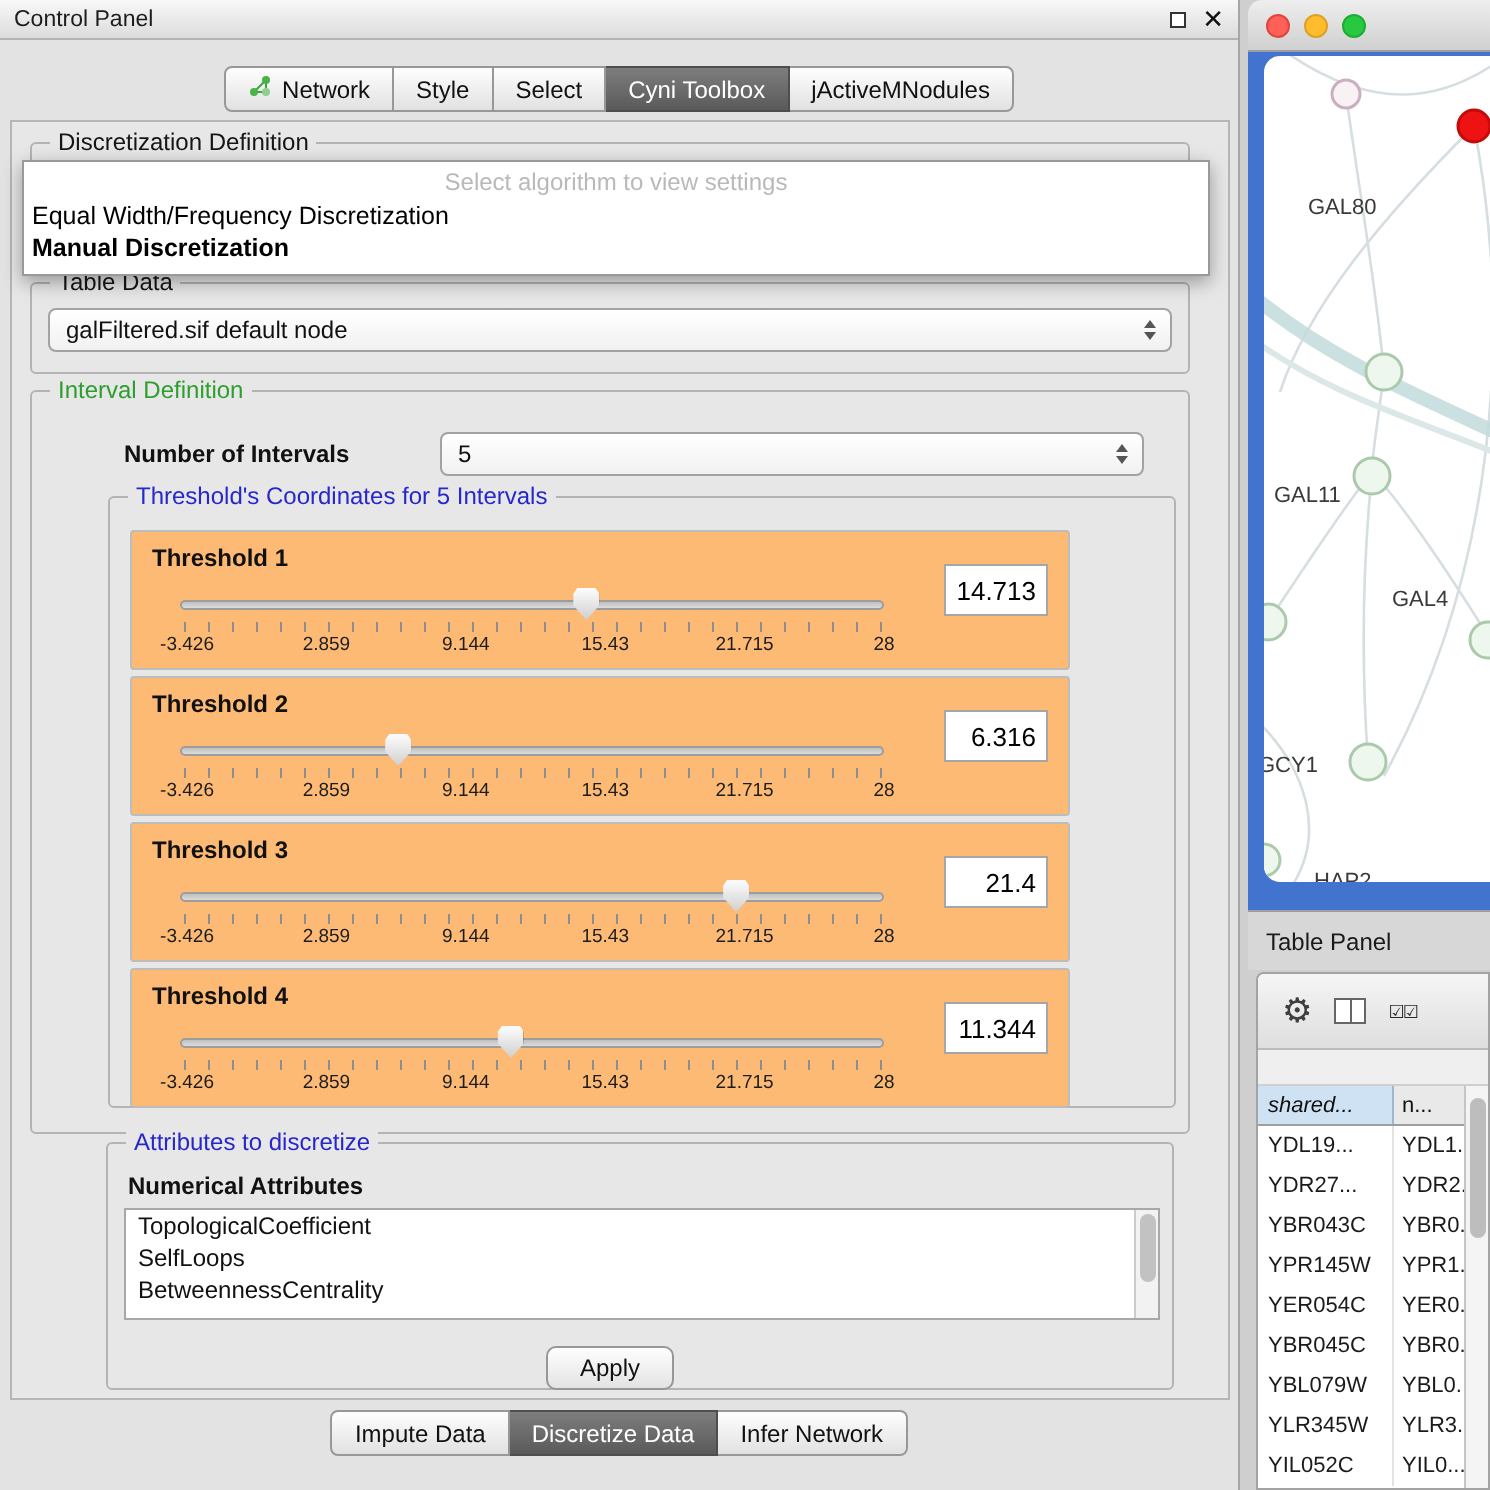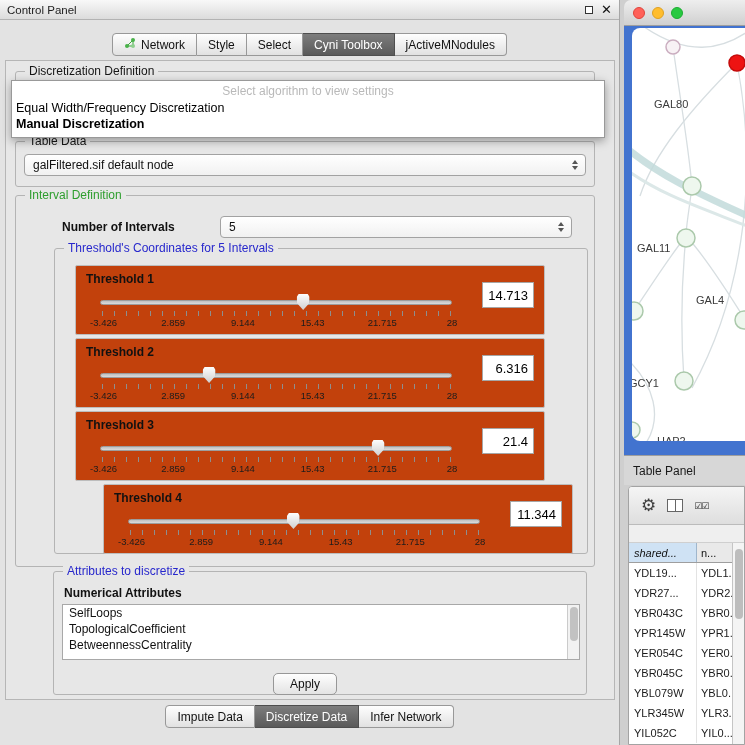--- a/index.html
+++ b/index.html
@@ -45,21 +45,21 @@
   .stepper .down { width:0; height:0; border-left:3.5px solid transparent; border-right:3.5px solid transparent; border-top:4.5px solid #555; }
 
   .td-grp { left:9px; top:80px; width:580px; height:46px; }
   .td-combo { left:8px; top:12px; width:562px; }
 
   .int-grp { left:9px; top:134px; width:580px; height:372px; }
   .num-label { position:absolute; left:46px; top:24px; font-size:12px; font-weight:bold; color:#111; }
   .num-combo { left:204px; top:20px; width:352px; }
 
   .thr-grp { position:absolute; left:38px; top:52px; width:534px; height:306px; border:1px solid #b4b4b4; border-radius:3px; }
-  .thr-box { position:absolute; left:20px; width:470px; height:70px; border:1px solid #bdbdbd; border-radius:2px; background:#c2410c; }
+  .thr-box { position:absolute; left:10px; width:470px; height:70px; border:1px solid #bdbdbd; border-radius:2px; background:#fdba74; }
   .thr-label { position:absolute; left:10px; top:6px; font-size:12px; font-weight:bold; color:#111; }
   .slider-wrap { position:absolute; left:24px; top:27px; width:352px; height:40px; }
   .track { position:absolute; left:0; right:0; top:7px; height:5px; background:linear-gradient(#c0c0c0,#dbdbdb); border:1px solid #9d9d9d; border-radius:3px; cursor:pointer; }
   .thumb { position:absolute; top:1px; width:13px; height:16px; transform:translateX(-50%);
            background:linear-gradient(#fdfdfd,#cfcfcf);
            clip-path:polygon(15% 0,85% 0,100% 18%,100% 55%,50% 100%,0 55%,0 18%);
            filter:drop-shadow(0 1px 1px rgba(0,0,0,.45)); z-index:2; cursor:grab; }
   .ticks { position:absolute; left:2px; right:1px; top:18px; height:5px;
            background-image:repeating-linear-gradient(90deg,#8e8e8e 0 1px,transparent 1px 12px); }
   .tick-labels { position:absolute; left:0; right:0; top:24px; height:12px; font-size:9.5px; color:#1c1c1c; }
@@ -239,21 +239,21 @@
                     <span class="tl1">2.859</span>
                     <span class="tl2">9.144</span>
                     <span class="tl3">15.43</span>
                     <span class="tl4">21.715</span>
                     <span class="tl5">28</span>
                   </div>
                 </div>
                 <div class="thr-value">21.4</div>
               </div>
 
-              <div class="thr-box" style="top: 235px; margin-left: 28px;">
+              <div class="thr-box" style="top: 235px;">
                 <span class="thr-label">Threshold 4</span>
                 <div class="slider-wrap">
                   <div class="track"></div>
                   <div class="thumb" style="left: 47%;"></div>
                   <div class="ticks"></div>
                   <div class="tick-labels">
                     <span class="tl0">-3.426</span>
                     <span class="tl1">2.859</span>
                     <span class="tl2">9.144</span>
                     <span class="tl3">15.43</span>
@@ -266,23 +266,23 @@
 
           </div>
         </div>
       </div>
 
       <div class="grp attr-grp">
         <span class="grp-label blue">Attributes to discretize</span>
         <span class="attr-title">Numerical Attributes</span>
         <div class="attr-list">
 
+            <div class="attr-item">TopologicalCoefficient</div>
+
             <div class="attr-item">SelfLoops</div>
-
-            <div class="attr-item">TopologicalCoefficient</div>
 
             <div class="attr-item">BetweennessCentrality</div>
 
           <div class="vscroll">
               <div class="vthumb"></div>
             </div>
         </div>
       </div>
 
       <div class="apply-btn">

